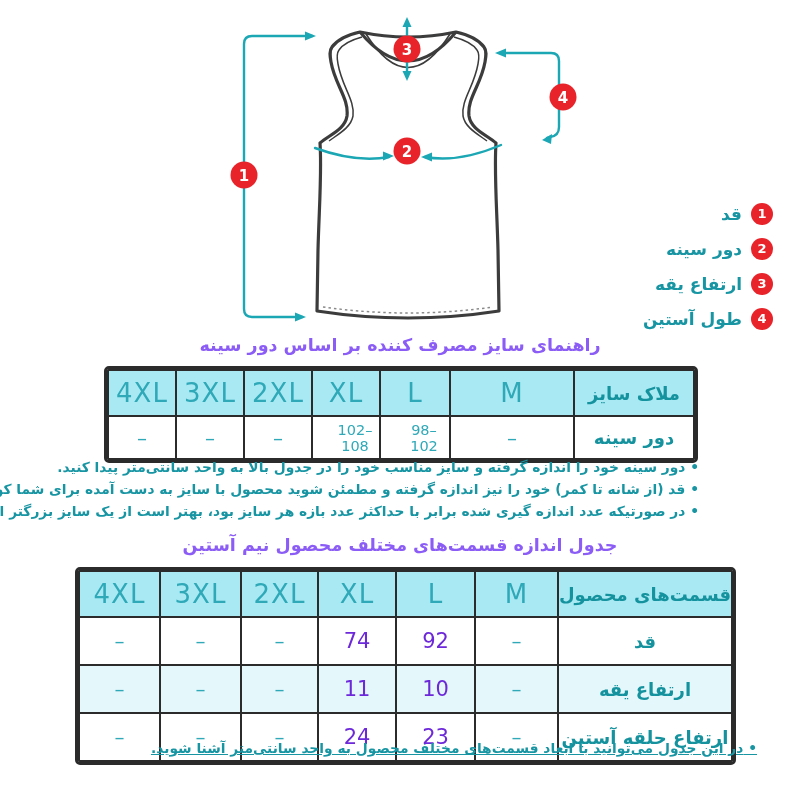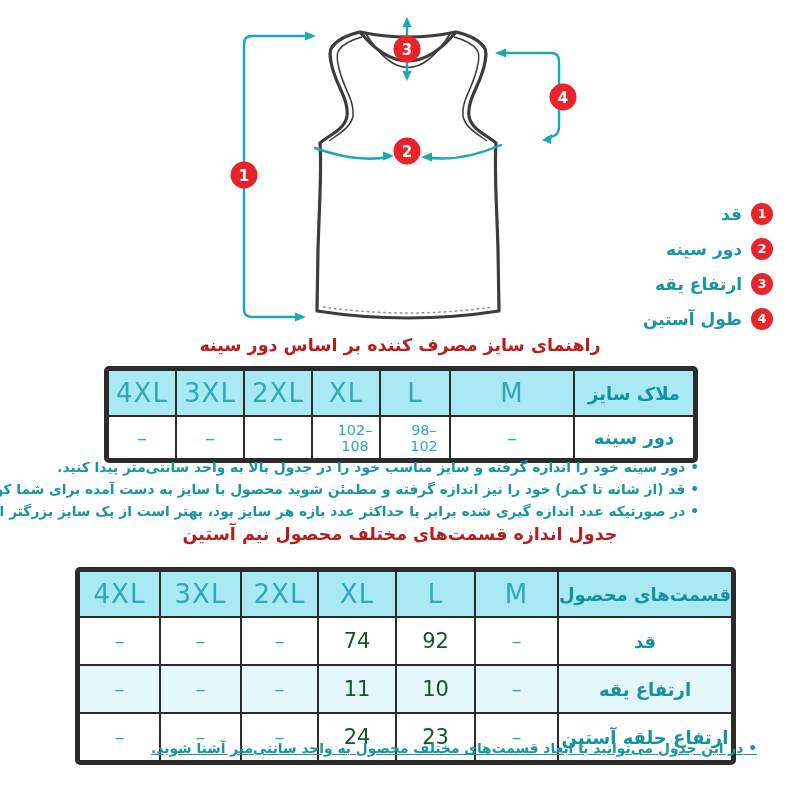--- a/index.html
+++ b/index.html
@@ -16,42 +16,42 @@
   .legend-circle{
     width:22px;height:22px;border-radius:50%;background:#e8232a;color:#fff;
     font-size:13px;font-weight:bold;display:flex;align-items:center;justify-content:center;
     flex:0 0 22px;
   }
   .legend-label{color:#1795a3;font-weight:bold;font-size:17px;white-space:nowrap;}
 
   
   .sec-title{
     position:absolute;left:0;width:800px;text-align:center;
-    color:#b91c1c;font-weight:bold;font-size:17.5px;direction:rtl;white-space:nowrap;
+    color:#8b5cf6;font-weight:bold;font-size:17.5px;direction:rtl;white-space:nowrap;
   }
   #title1{top:335px;}
-  #title2{top:524px;}
+  #title2{top:535px;}
 
   
   .tbl-wrap{
     position:absolute;border:3.5px solid #2b2b2b;border-radius:5px;
     overflow:hidden;background:#fff;
   }
   #table1-wrap{left:104px;top:366px;}
   #table2-wrap{left:75px;top:567px;}
   table{border-collapse:collapse;table-layout:fixed;}
   td{
     border:2.4px solid #2b2b2b;text-align:center;vertical-align:middle;
     padding:0;overflow:hidden;
   }
   tr.hdr td{background:#a9e9f3;}
   tr.hl td{background:#e4f7fb;}
   .size-col{color:#2fa9b8;font-size:26px;letter-spacing:1px;font-weight:normal;}
   .fa-lbl{color:#14929e;font-weight:bold;font-size:18px;direction:rtl;white-space:nowrap;}
-  .val{color:#14532d;font-size:21px;}
+  .val{color:#6d28d9;font-size:21px;}
   .range{color:#2fa9b8;font-size:14.5px;letter-spacing:0;padding-left:18px;}
   .dash{color:#2fa9b8;font-size:20px;}
   #table1 tr.hdr td{height:44px;}
   #table1 tr.data td{height:41px;}
   #table2 tr.hdr td{height:44px;}
   #table2 tr.data td{height:46px;}
 
   
   .notes{
     position:absolute;direction:rtl;text-align:right;

